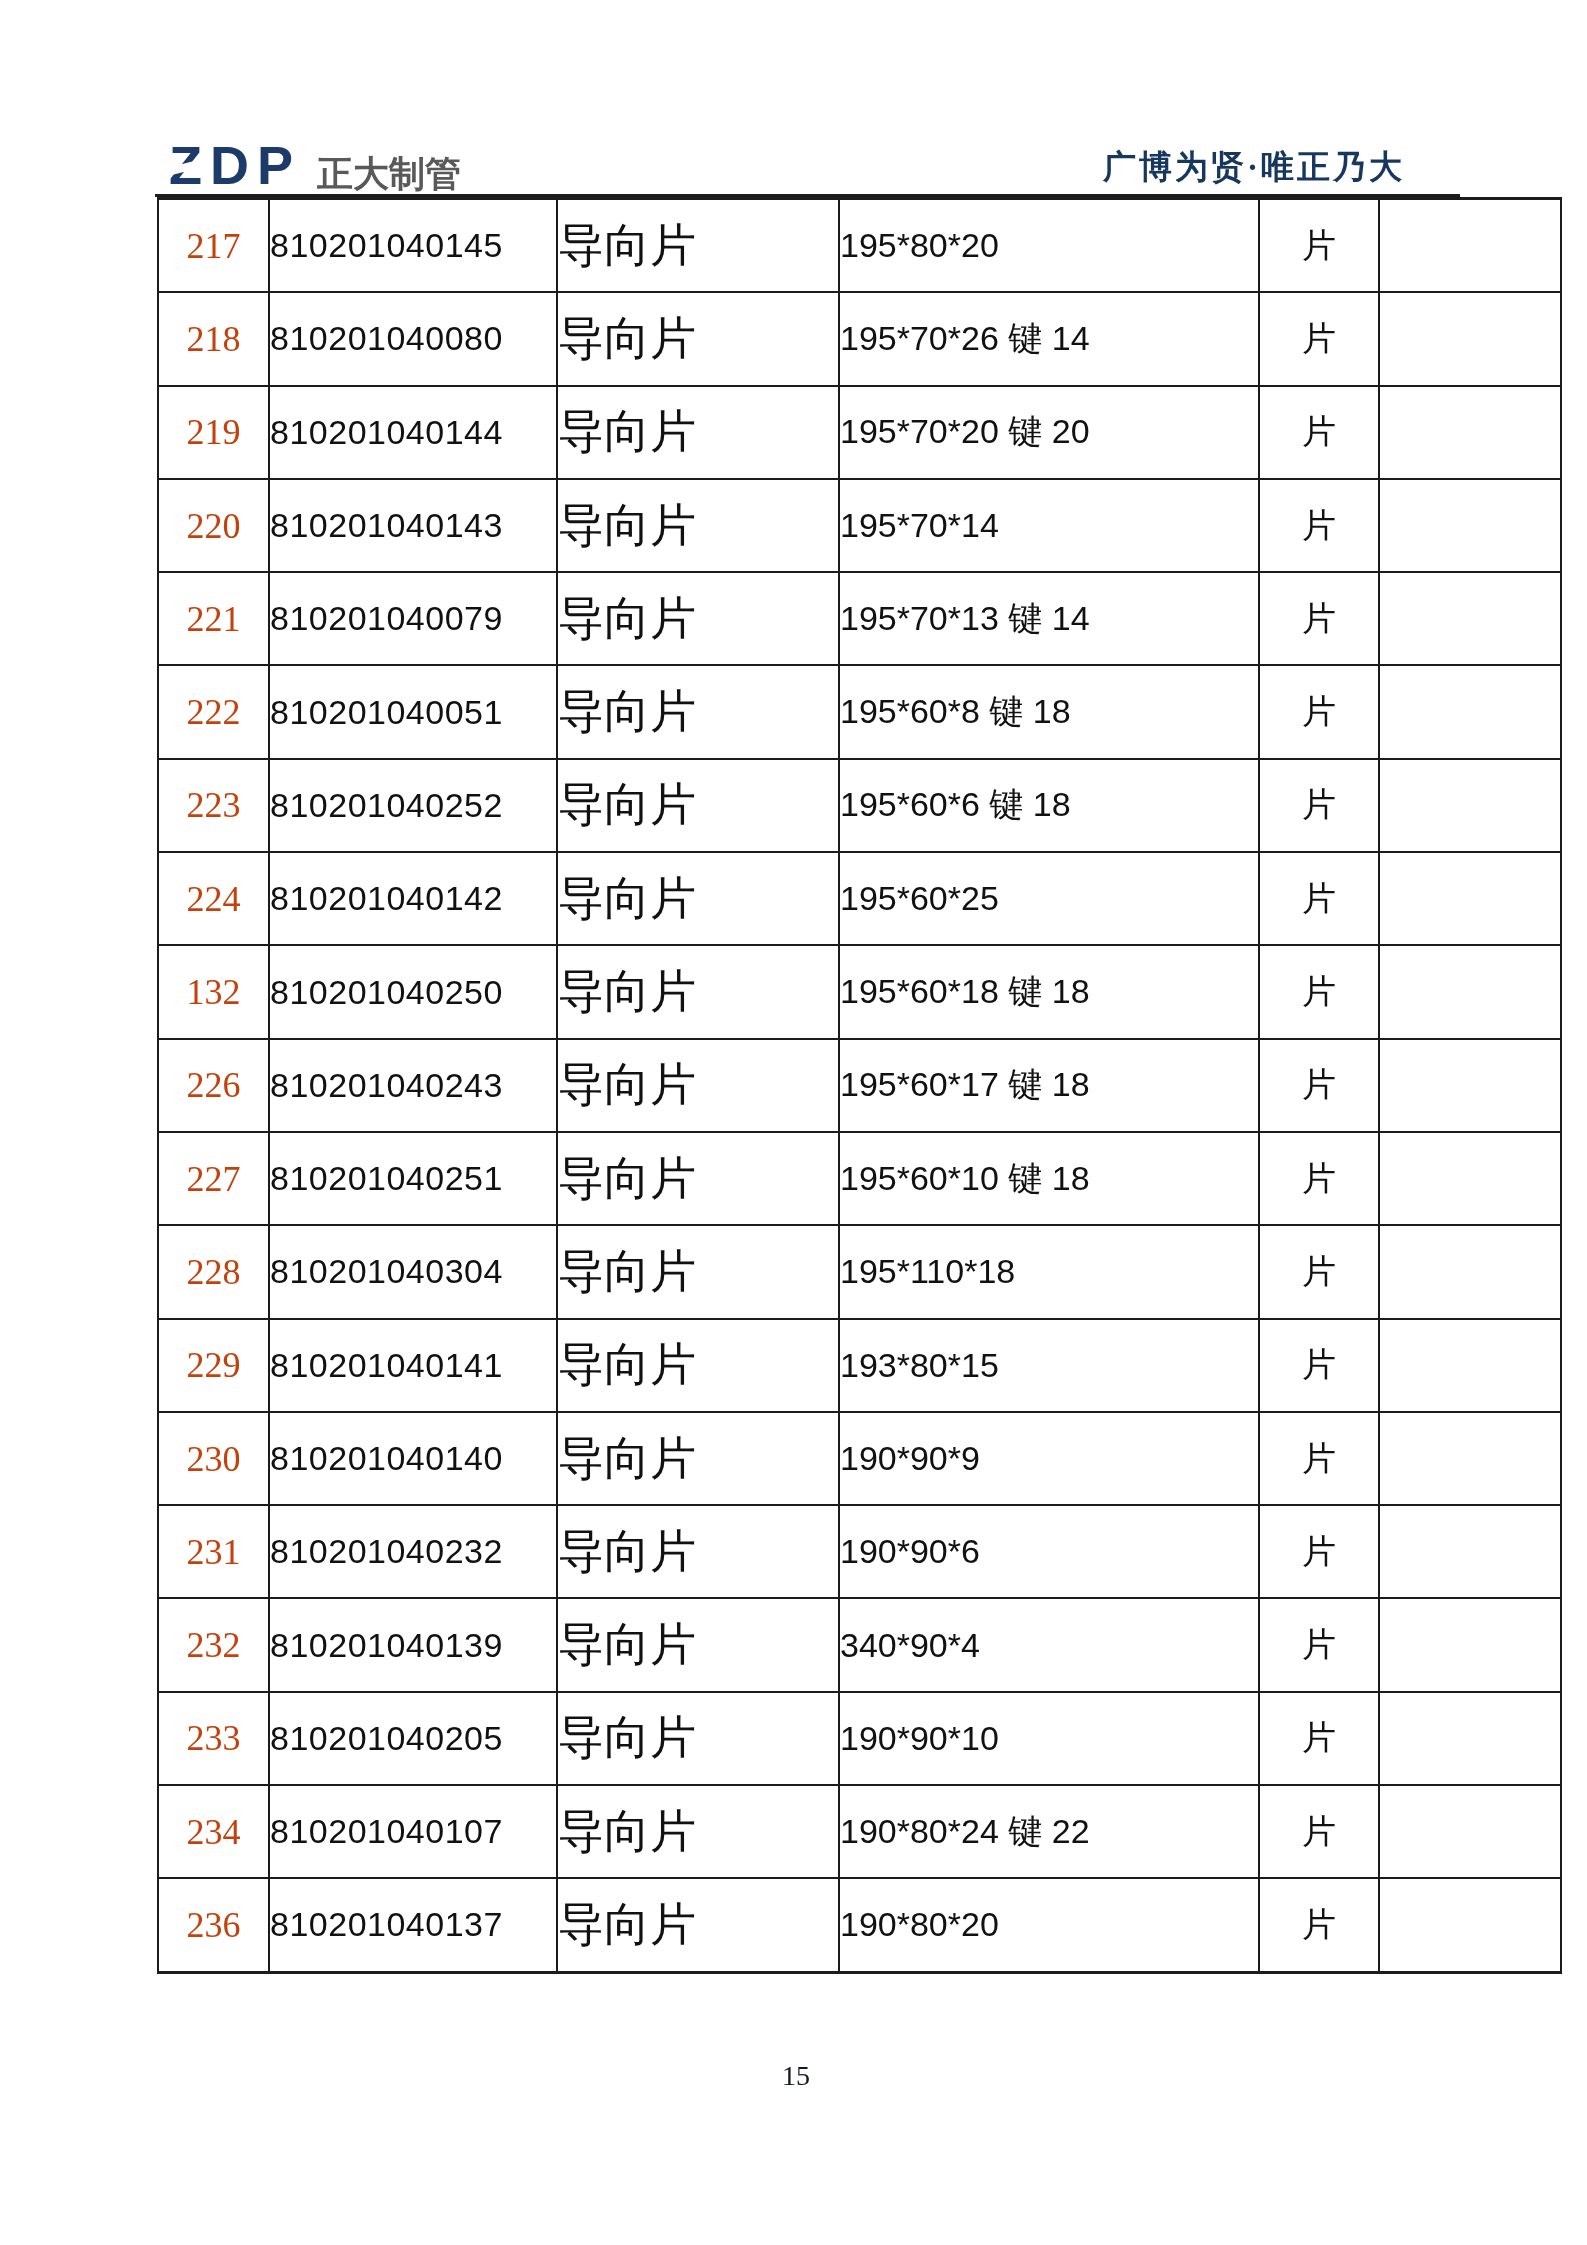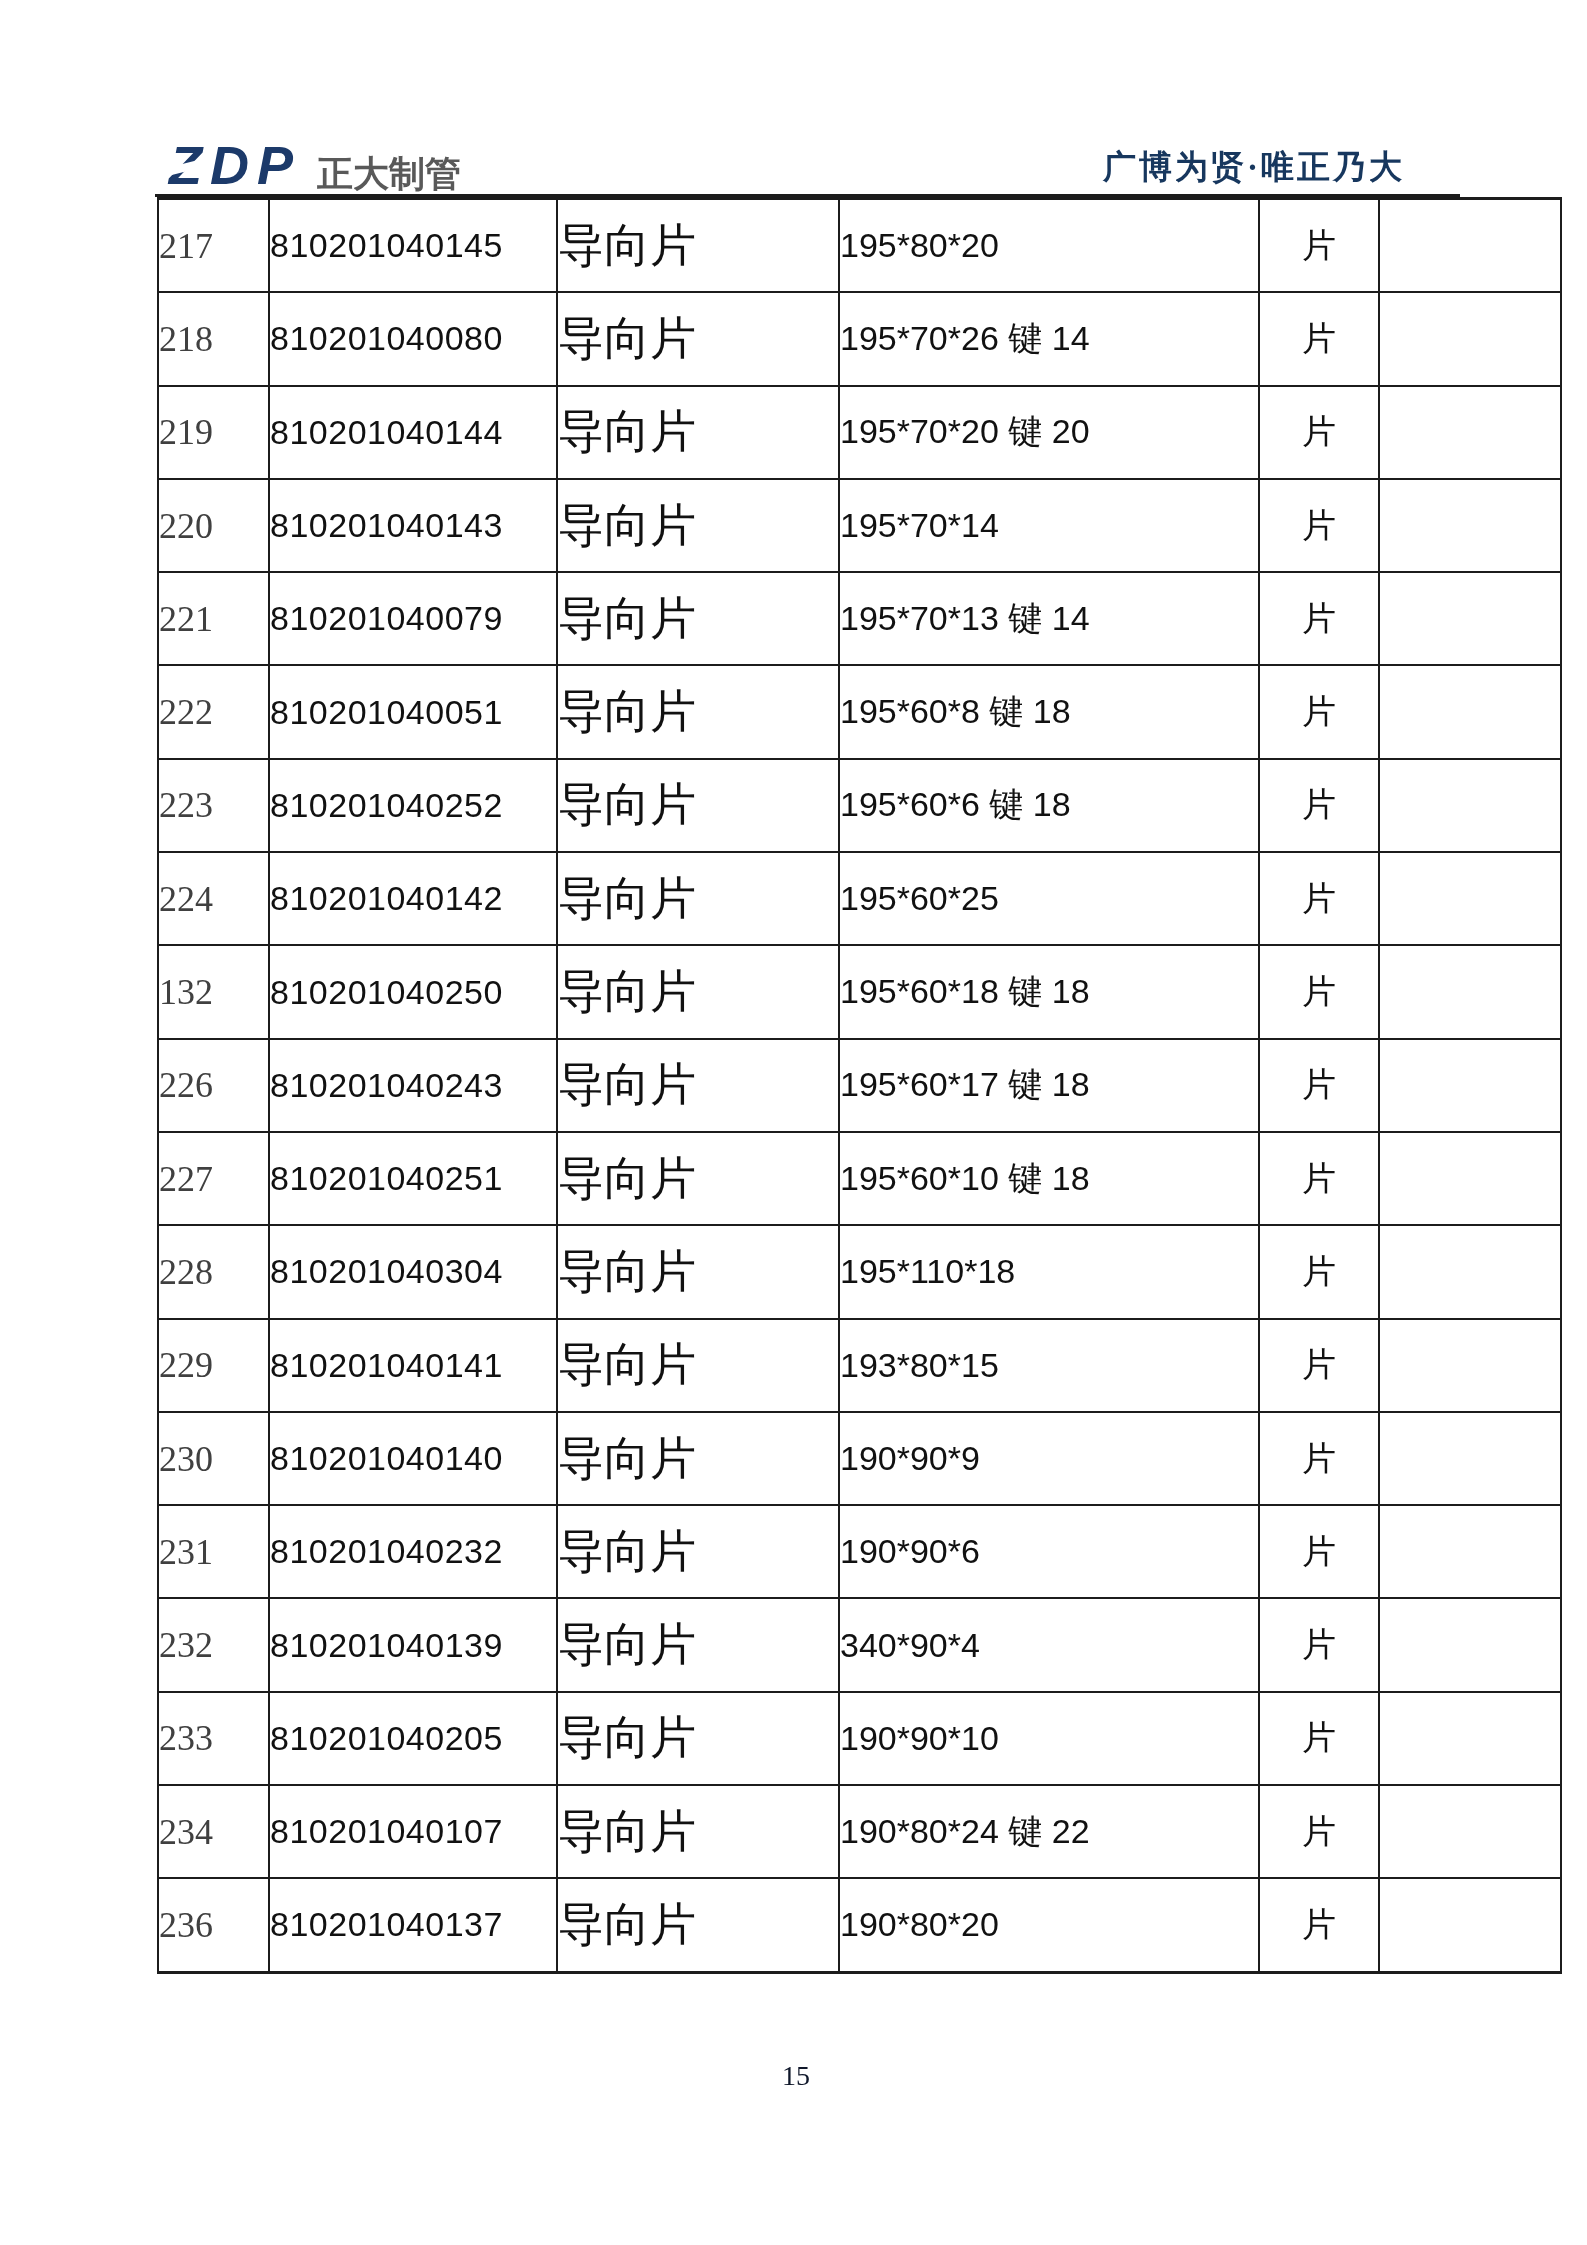--- a/index.html
+++ b/index.html
@@ -27,21 +27,20 @@
     display: flex;
     align-items: flex-end;
     padding-left: 14px;
     margin-bottom: 2px;
     white-space: nowrap;
   }
   .logo-abbr {
     position: relative;
     display: inline-block;
     font-family: "Liberation Sans", "DejaVu Sans", sans-serif;
-    font-style: italic;
     font-weight: 900;
     font-size: 54px;
     line-height: 1;
     letter-spacing: 8px;
     color: var(--logo-blue, #1c3a6a);
   }
   
   .logo-abbr::after {
     content: "";
     position: absolute;
@@ -82,21 +81,22 @@
     border: 2px solid var(--line, #1c1c1c);
     height: 91.3px;
     padding: 0;
     vertical-align: middle;
     overflow: hidden;
     white-space: nowrap;
   }
   td.no {
     font-family: "Liberation Serif", "DejaVu Serif", serif;
     font-size: 36px;
-    color: #404040;
+    text-align: center;
+    color: #c2410c;
   }
   td.code { font-size: 34px; padding-left: 15px; letter-spacing: 0.5px; }
   td.name { font-size: 46px; padding-left: 12px; }
   td.spec { font-size: 34px; padding-left: 13px; }
   td.unit {
     font-family: "Liberation Serif", "DejaVu Serif", serif;
     font-size: 34px;
     text-align: center;
   }
   td.note { }

